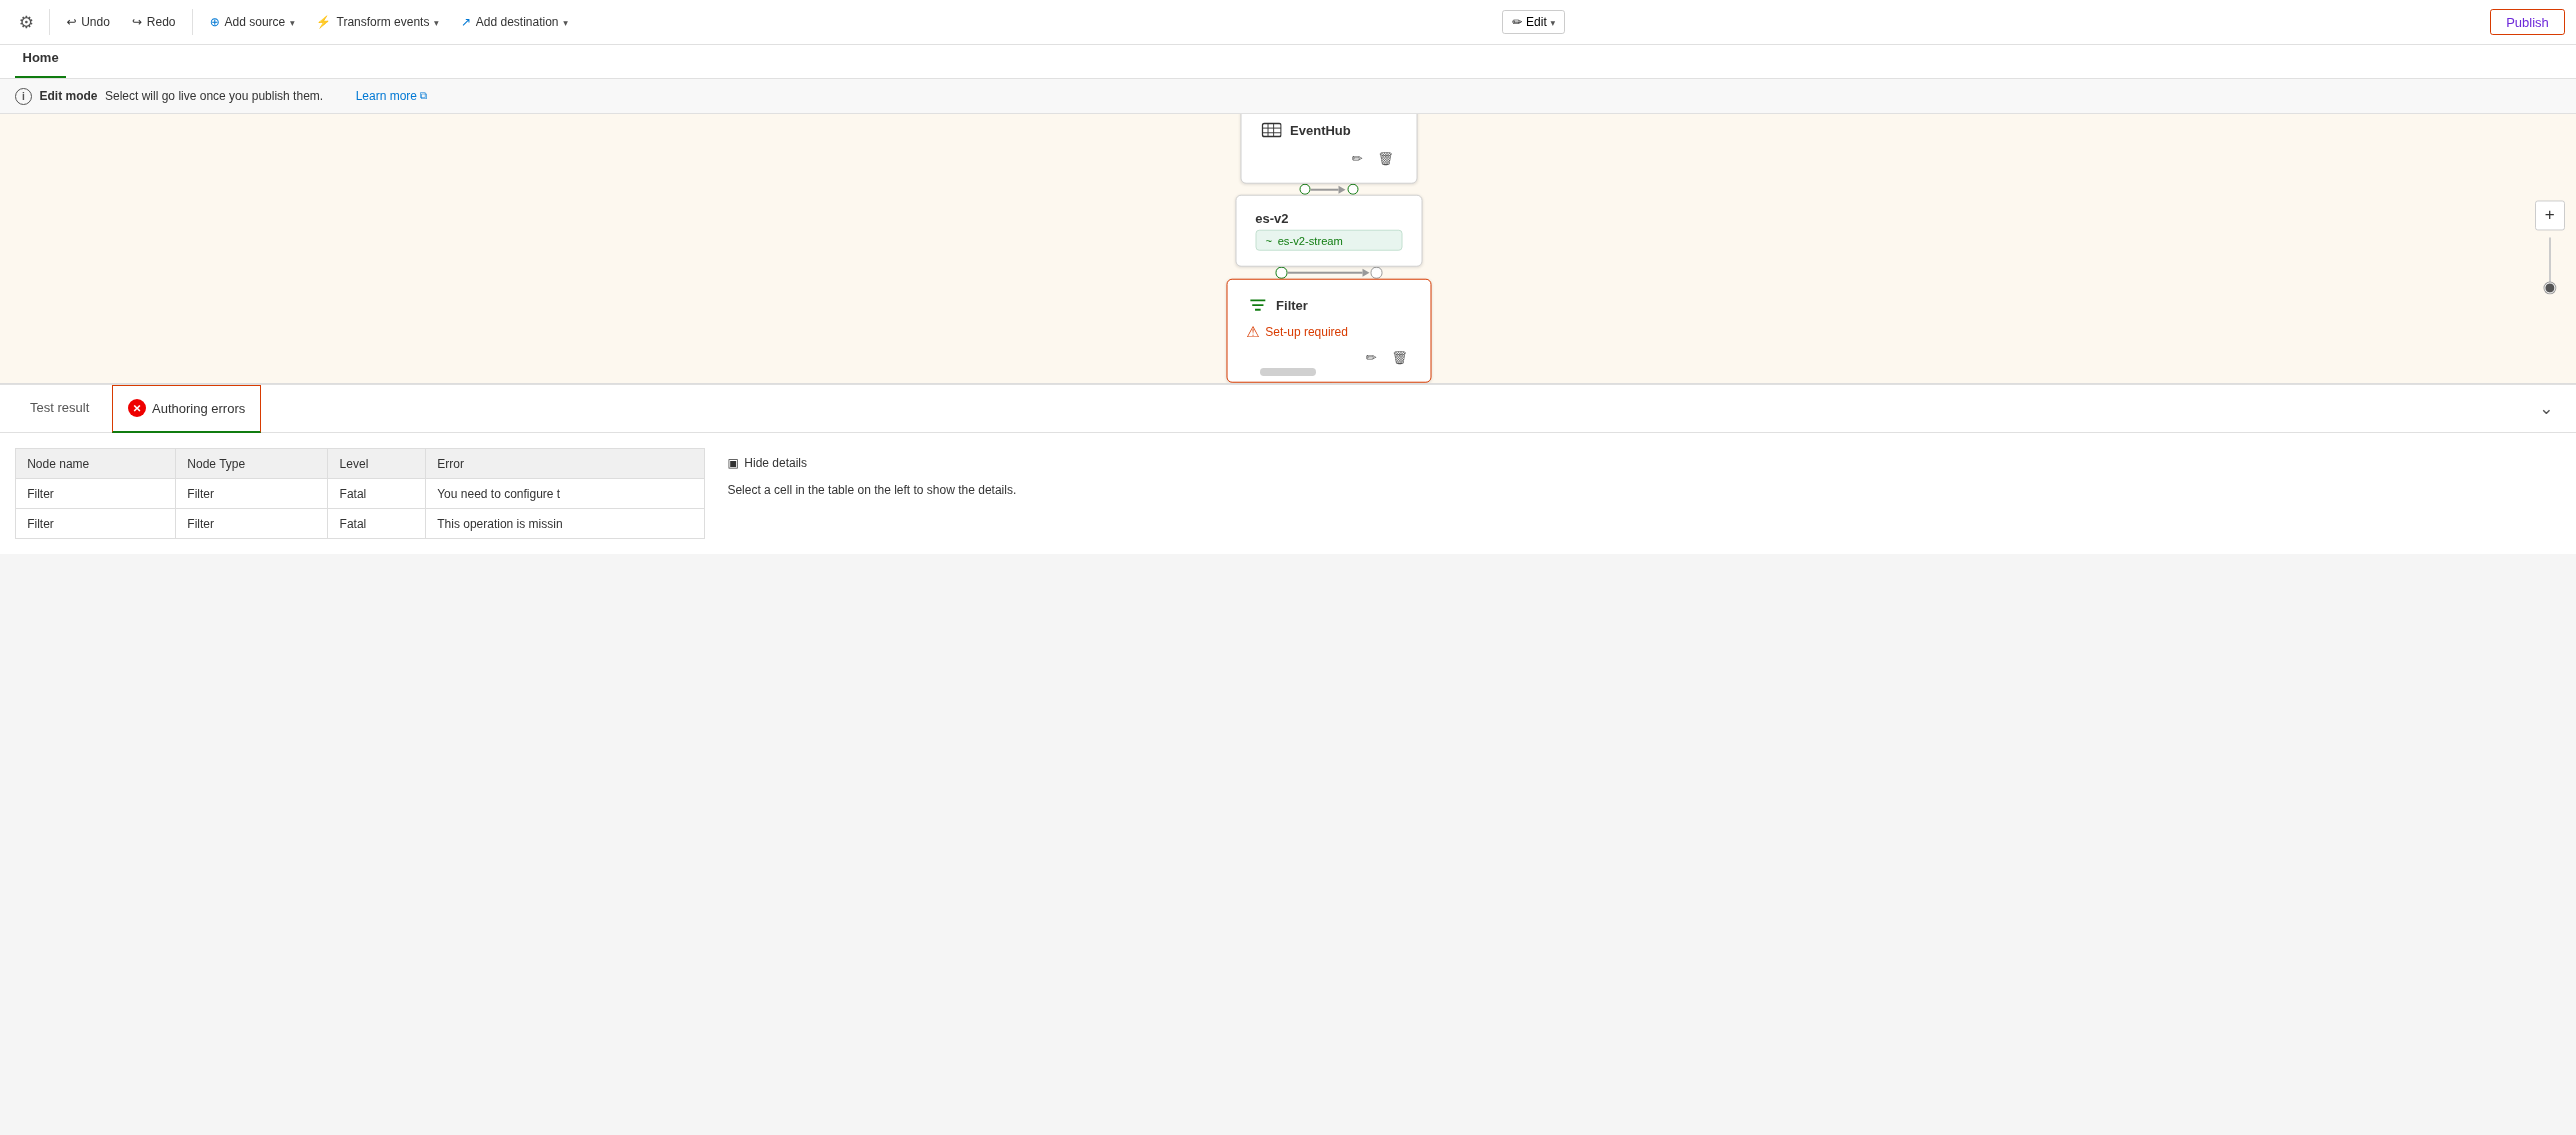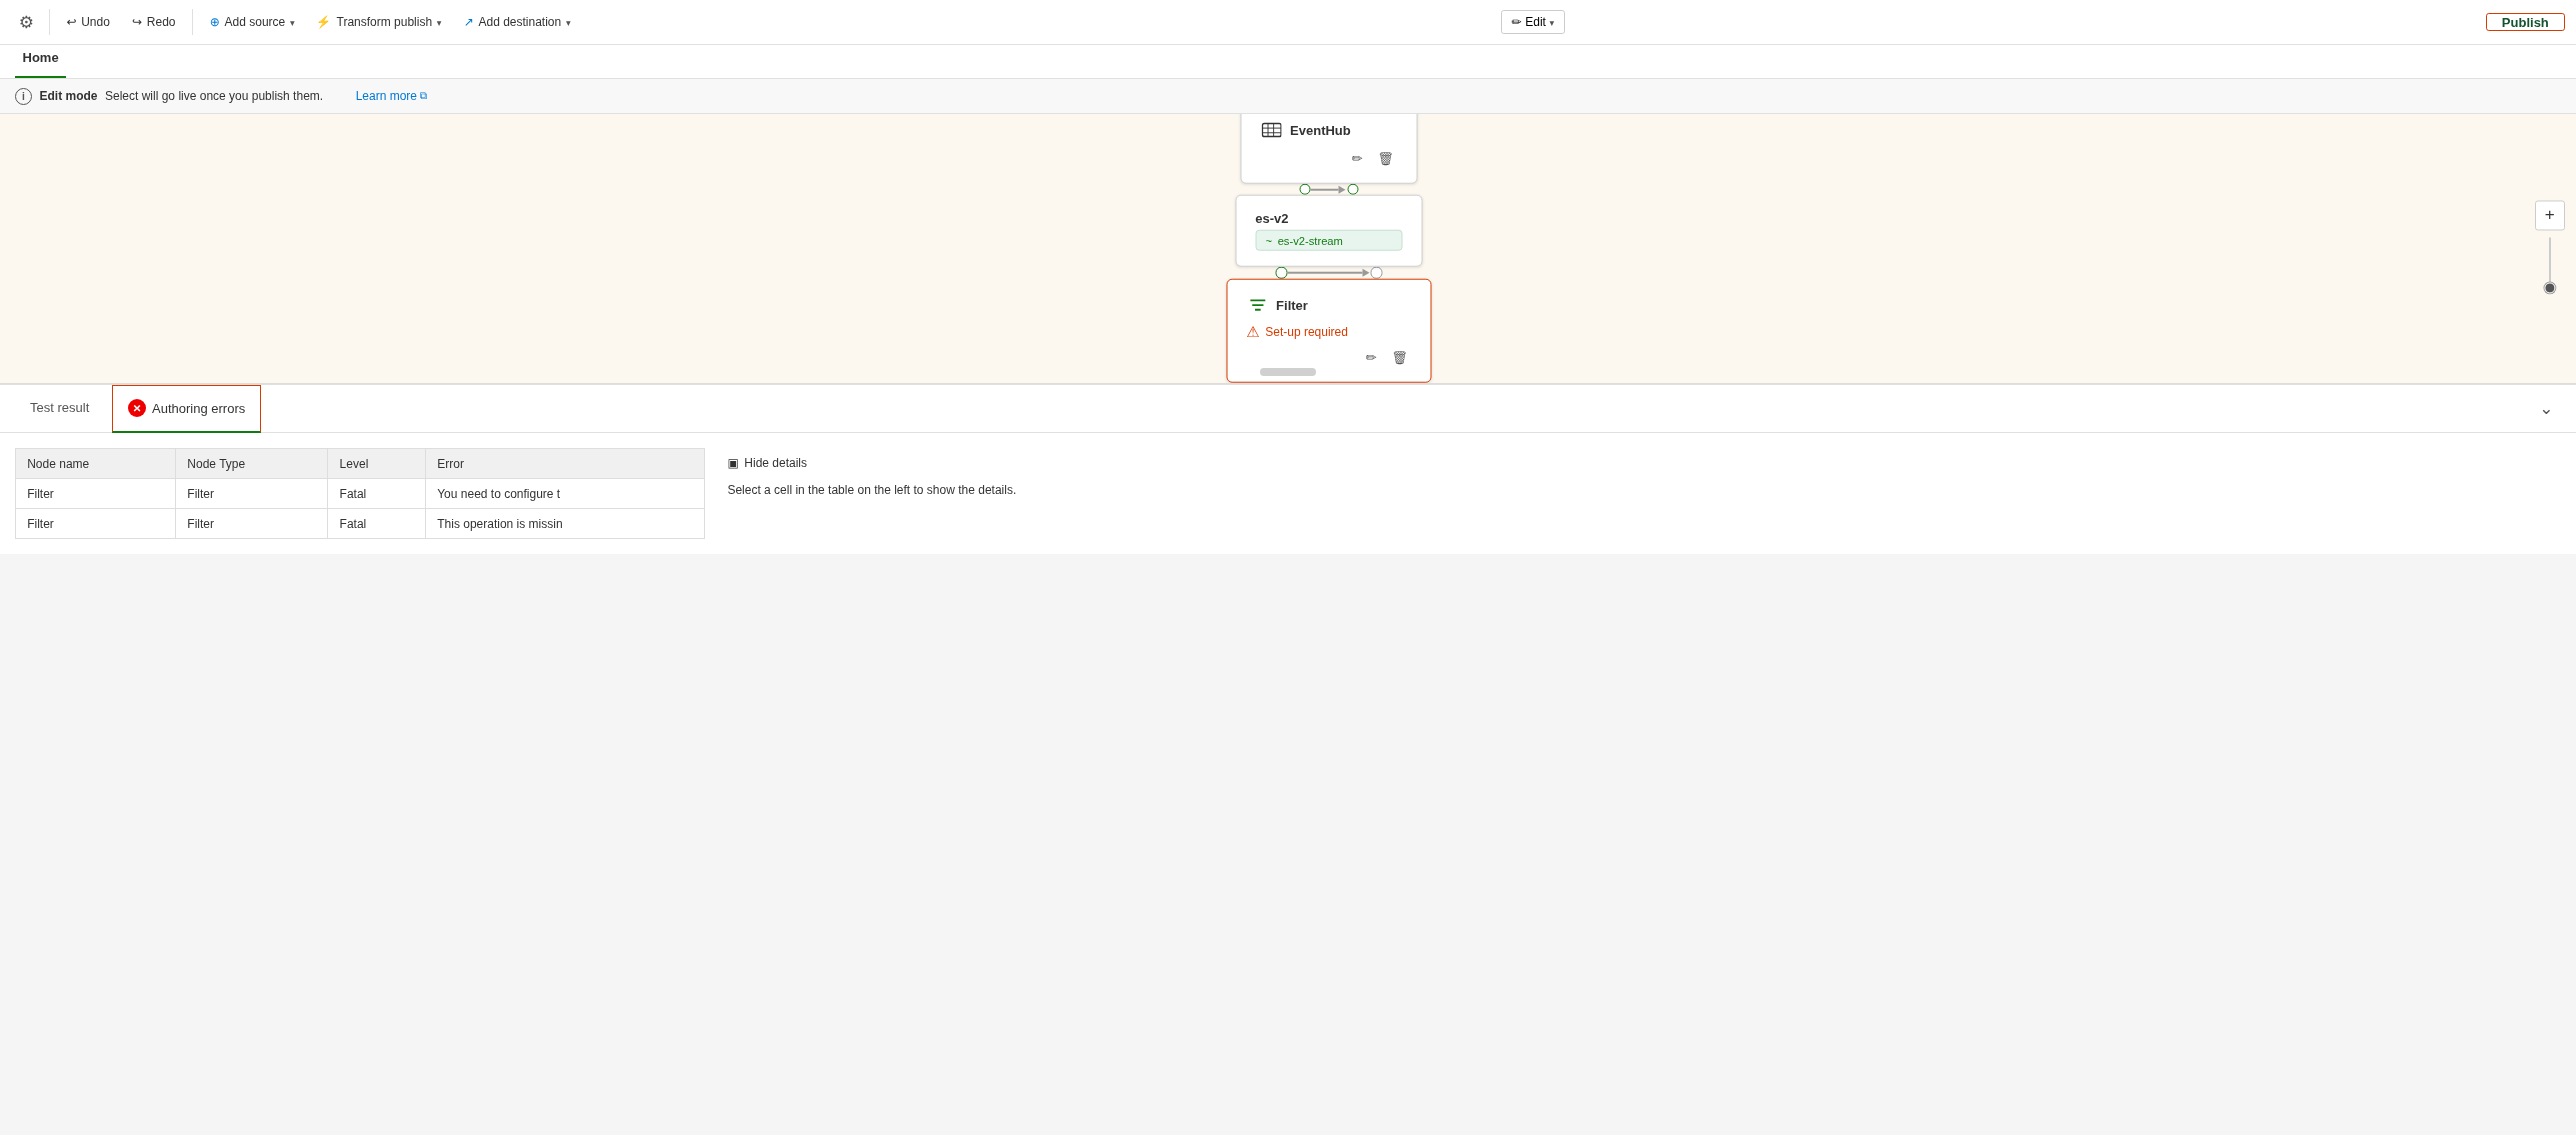--- a/index.html
+++ b/index.html
@@ -24,26 +24,26 @@
       background: none;
       cursor: pointer;
       font-size: 12px;
       color: #333;
       border-radius: 2.8px;
       height: 30px;
     }
     .toolbar-btn.primary {
       border: 1.9px solid #d83b01;
       background: #fff;
-      color: #14532d;
-      font-weight: 700;
+      color: #6d28d9;
+      font-weight: 400;
       padding: 3.7px 15px;
       margin-left: auto;
       font-size: 13px;
-      height: 18px;
+      height: 26px;
     }
     .toolbar-separator {
       width: 0.9px;
       height: 26px;
       background: #e0e0e0;
       margin: 0 3.7px;
     }
     .chevron { font-size: 9.3px; color: #555; }
 
     
@@ -366,21 +366,21 @@
   <div class="toolbar-separator"></div>
 
   <button class="toolbar-btn">
     <span style="color:#0078d4;">⊕</span>
     <span>Add source</span>
     <span class="chevron">▾</span>
   </button>
 
   <button class="toolbar-btn">
     <span style="color:#107c10;">⚡</span>
-    <span>Transform publish</span>
+    <span>Transform events</span>
     <span class="chevron">▾</span>
   </button>
 
   <button class="toolbar-btn">
     <span style="color:#0078d4;">↗</span>
     <span>Add destination</span>
     <span class="chevron">▾</span>
   </button>
 
   <div class="edit-top-right">

